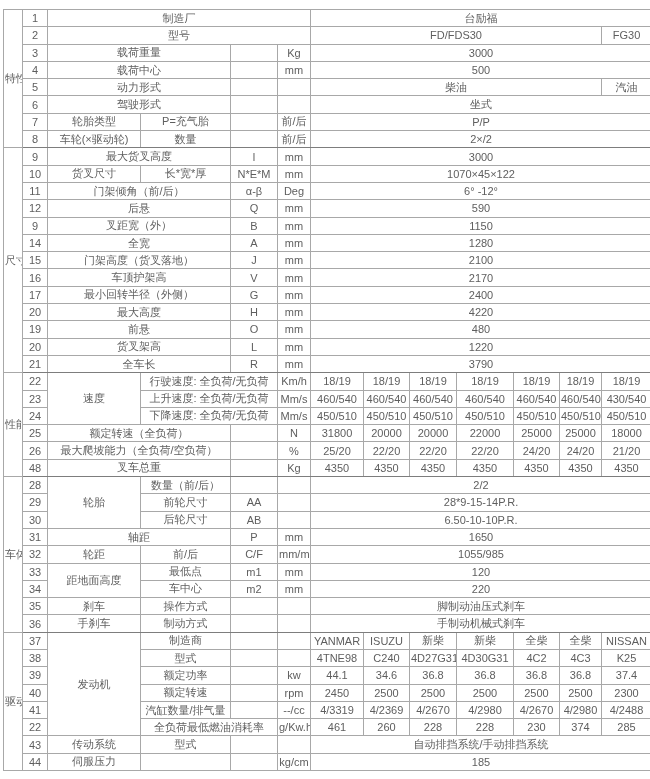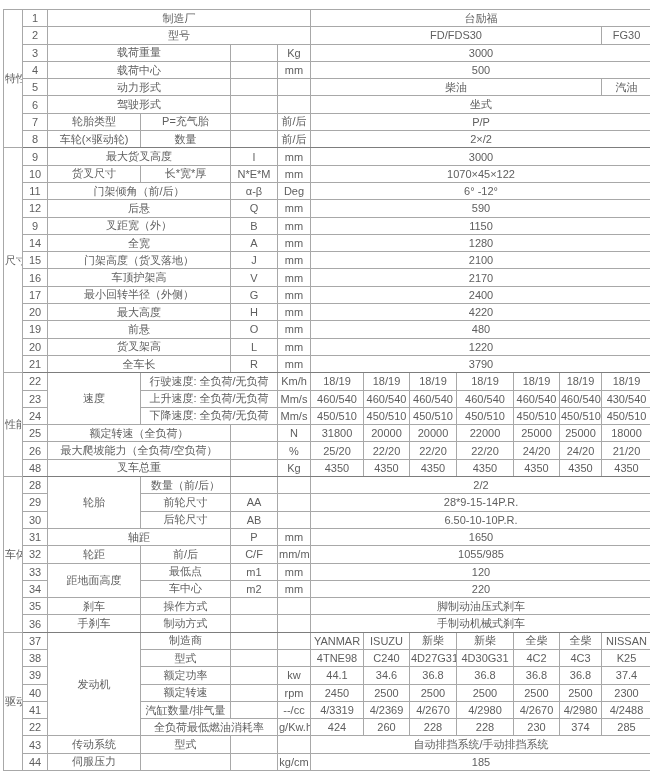--- a/index.html
+++ b/index.html
@@ -410,21 +410,21 @@
           <td class="val">4/2670</td>
           <td class="val">4/2980</td>
           <td class="val">4/2670</td>
           <td class="val">4/2980</td>
           <td class="val">4/2488</td>
         </tr>
         <tr>
           <td class="num">22</td>
           <td colspan="2" class="l2">全负荷最低燃油消耗率</td>
           <td class="unit">g/Kw.h</td>
-          <td class="val">424</td>
+          <td class="val">461</td>
           <td class="val">260</td>
           <td class="val">228</td>
           <td class="val">228</td>
           <td class="val">230</td>
           <td class="val">374</td>
           <td class="val">285</td>
         </tr>
         <tr>
           <td class="num">43</td>
           <td class="l1">传动系统</td>

